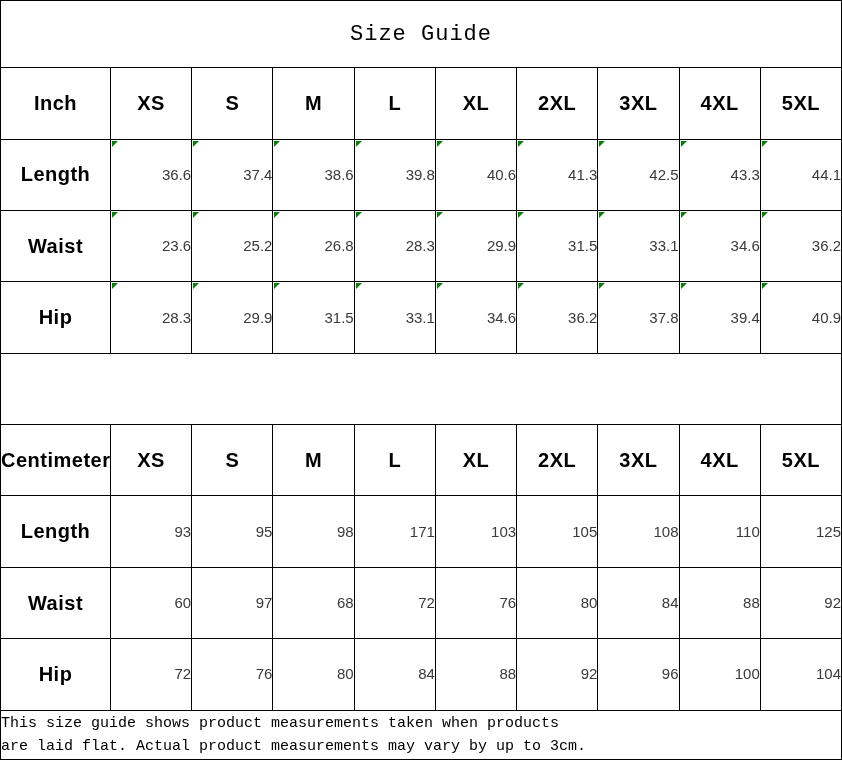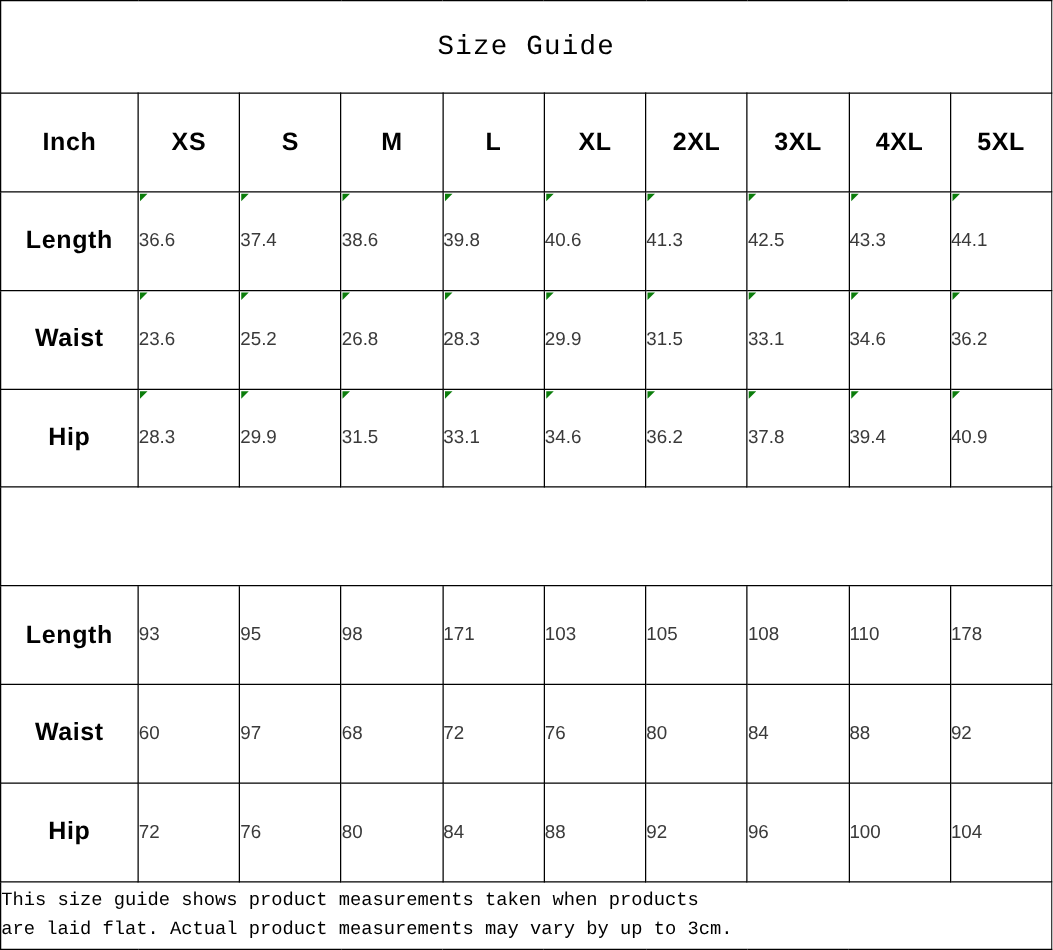--- a/index.html
+++ b/index.html
@@ -11,21 +11,21 @@
   tr.r-data{height:68px;}
   tr.r-gap{height:68px;}
   .title-cell{
     font-family:"Liberation Mono","DejaVu Sans Mono",monospace;
     font-size:22px;color:#000;text-align:center;letter-spacing:1px;
   }
   .unit-cell,.size-head,.mlabel{
     font-family:"Liberation Sans","DejaVu Sans",sans-serif;
     font-weight:bold;font-size:20px;color:#000;text-align:center;letter-spacing:.5px;
   }
-  .val{position:relative;text-align:left;}
+  .val{position:relative;text-align:right;}
   .vtext{
     font-family:"Liberation Sans","DejaVu Sans",sans-serif;
     font-size:15px;color:#3a3a3a;
   }
   .flag{
     position:absolute;top:1px;left:1px;width:0;height:0;
     border-top:6px solid #0b7d0b;border-right:6px solid transparent;
   }
   .gap-cell{background:#fff;}
   .footer-cell{
@@ -104,31 +104,43 @@
           <td class="val"><span class="flag"></span><span class="vtext">39.4</span></td>
           <td class="val"><span class="flag"></span><span class="vtext">40.9</span></td>
         </tr>
       </tbody>
     <tbody>
       <tr class="r-gap">
         <td colspan="10" class="gap-cell"></td>
       </tr>
     </tbody>
     <tbody>
+        <tr class="r-head">
+          <td class="unit-cell">Centimeter</td>
+          <td class="size-head">XS</td>
+          <td class="size-head">S</td>
+          <td class="size-head">M</td>
+          <td class="size-head">L</td>
+          <td class="size-head">XL</td>
+          <td class="size-head">2XL</td>
+          <td class="size-head">3XL</td>
+          <td class="size-head">4XL</td>
+          <td class="size-head">5XL</td>
+        </tr>
         <tr class="r-data">
           <td class="mlabel">Length</td>
           <td class="val"><span class="vtext">93</span></td>
           <td class="val"><span class="vtext">95</span></td>
           <td class="val"><span class="vtext">98</span></td>
           <td class="val"><span class="vtext">171</span></td>
           <td class="val"><span class="vtext">103</span></td>
           <td class="val"><span class="vtext">105</span></td>
           <td class="val"><span class="vtext">108</span></td>
           <td class="val"><span class="vtext">110</span></td>
-          <td class="val"><span class="vtext">178</span></td>
+          <td class="val"><span class="vtext">125</span></td>
         </tr>
         <tr class="r-data">
           <td class="mlabel">Waist</td>
           <td class="val"><span class="vtext">60</span></td>
           <td class="val"><span class="vtext">97</span></td>
           <td class="val"><span class="vtext">68</span></td>
           <td class="val"><span class="vtext">72</span></td>
           <td class="val"><span class="vtext">76</span></td>
           <td class="val"><span class="vtext">80</span></td>
           <td class="val"><span class="vtext">84</span></td>

